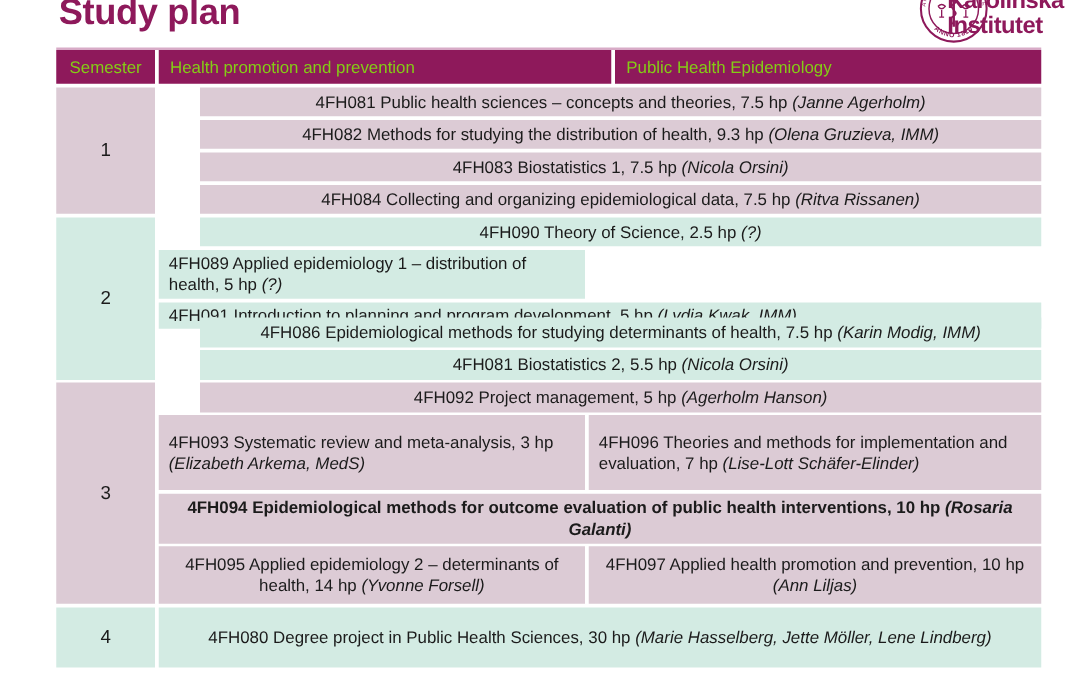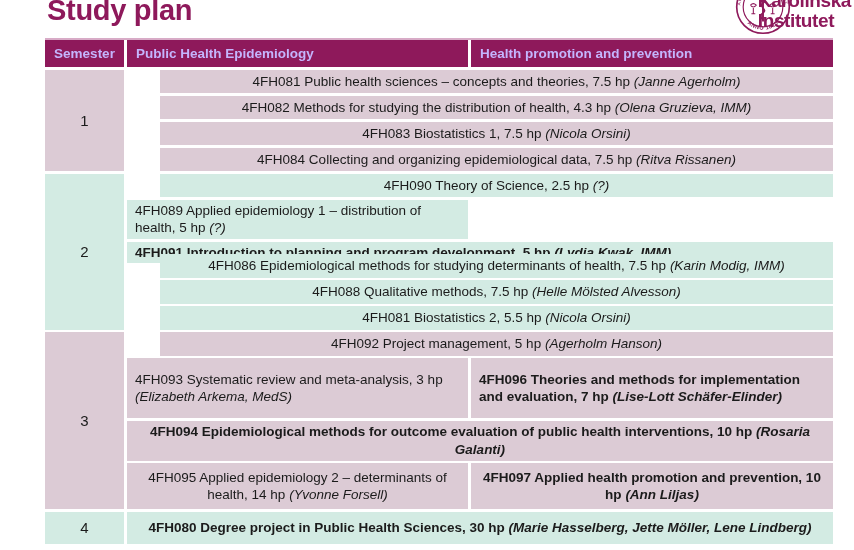--- a/index.html
+++ b/index.html
@@ -28,48 +28,48 @@
     color:var(--plum);font-weight:bold;font-size:19px;line-height:20px;
     letter-spacing:-0.4px;text-align:left;
   }
   
   .study-table{
     position:absolute;left:45px;top:38px;width:788px;
     display:flex;flex-direction:column;gap:2.5px;background:#fff;
   }
   .t-header{display:flex;gap:3px;height:29px;border-top:2.5px solid #d8abc7;}
   .t-header .hcell{
-    background:var(--plum);color:#c4b5fd;font-weight:bold;font-size:13.5px;
+    background:var(--plum);color:#84cc16;font-weight:normal;font-size:13.5px;
     display:flex;align-items:center;
   }
   .hcell.sem{width:79px;justify-content:center;}
   .hcell.c1{width:341px;padding-left:9px;}
   .hcell.c2{flex:1;padding-left:9px;}
 
   .group{display:flex;gap:3px;}
   .sem-cell{
     width:79px;display:flex;align-items:center;justify-content:center;
     font-size:15px;
   }
   .rows{flex:1;display:flex;flex-direction:column;gap:2.5px;}
   .row{display:flex;gap:3px;}
   .cell{display:flex;align-items:center;font-size:13.5px;line-height:17.5px;}
   .cell p{margin:0;}
   .cell.full{flex:1;justify-content:center;padding:1px 14px;}
   .cell.full p{text-align:center;}
   .cell.left{width:341px;padding:2px 8px;}
-  .cell.right{flex:1;padding:2px 8px;font-weight:bold;}
+  .cell.right{flex:1;padding:2px 8px;}
   .bg-pink{background:var(--pink);}
   .bg-mint{background:var(--mint);}
   .h24{height:23.5px;padding-left:33px;}
   .h52{height:52px;flex-direction:column;}
   .h44{height:60px;}
   .h40{height:40px;font-weight:bold;}
   .h46{height:46px;text-align:center;}
-  .h48{height:32px;font-weight:bold;}
+  .h48{height:48px;}
   .instructor{font-style:italic;}
 </style>
 </head>
 <body>
 
 <div class="page-title">Study plan</div>
 
 <svg class="seal" width="58" height="58" viewBox="0 0 60 60">
   <circle cx="30" cy="30" r="27.2" fill="none" stroke="currentColor" stroke-width="1.7"></circle>
   <circle cx="30" cy="30" r="20.5" fill="none" stroke="currentColor" stroke-width="1.2"></circle>
@@ -93,37 +93,37 @@
 </svg>
 <div class="wordmark">
   <div>Karolinska</div>
   <div>Institutet</div>
 </div>
 
 <div class="study-table">
 
   <div class="t-header">
     <div class="hcell sem">Semester</div>
+    <div class="hcell c2">Health promotion and prevention</div>
     <div class="hcell c1">Public Health Epidemiology</div>
-    <div class="hcell c2">Health promotion and prevention</div>
   </div>
 
   <div class="group">
     <div class="sem-cell bg-pink">
         <span>1</span>
       </div>
     <div class="rows">
       <div class="row h24">
         <div class="cell full bg-pink">
             <p><span>4FH081 Public health sciences – concepts and theories, 7.5 hp</span> <span class="instructor">(Janne Agerholm)</span></p>
           </div>
       </div>
       <div class="row h24">
         <div class="cell full bg-pink">
-            <p><span>4FH082 Methods for studying the distribution of health, 4.3 hp</span> <span class="instructor">(Olena Gruzieva, IMM)</span></p>
+            <p><span>4FH082 Methods for studying the distribution of health, 9.3 hp</span> <span class="instructor">(Olena Gruzieva, IMM)</span></p>
           </div>
       </div>
       <div class="row h24">
         <div class="cell full bg-pink">
             <p><span>4FH083 Biostatistics 1, 7.5 hp</span> <span class="instructor">(Nicola Orsini)</span></p>
           </div>
       </div>
       <div class="row h24">
         <div class="cell full bg-pink">
             <p><span>4FH084 Collecting and organizing epidemiological data, 7.5 hp</span> <span class="instructor">(Ritva Rissanen)</span></p>
@@ -150,25 +150,20 @@
             <p><span>4FH091 Introduction to planning and program development, 5 hp</span> <span class="instructor">(Lydia Kwak, IMM)</span></p>
           </div>
       </div>
       <div class="row h24">
         <div class="cell full bg-mint">
             <p><span>4FH086 Epidemiological methods for studying determinants of health, 7.5 hp</span> <span class="instructor">(Karin Modig, IMM)</span></p>
           </div>
       </div>
       <div class="row h24">
         <div class="cell full bg-mint">
-            <p><span>4FH088 Qualitative methods, 7.5 hp</span> <span class="instructor">(Helle Mölsted Alvesson)</span></p>
-          </div>
-      </div>
-      <div class="row h24">
-        <div class="cell full bg-mint">
             <p><span>4FH081 Biostatistics 2, 5.5 hp</span> <span class="instructor">(Nicola Orsini)</span></p>
           </div>
       </div>
     </div>
   </div>
 
   <div class="group">
     <div class="sem-cell bg-pink">
         <span>3</span>
       </div>

